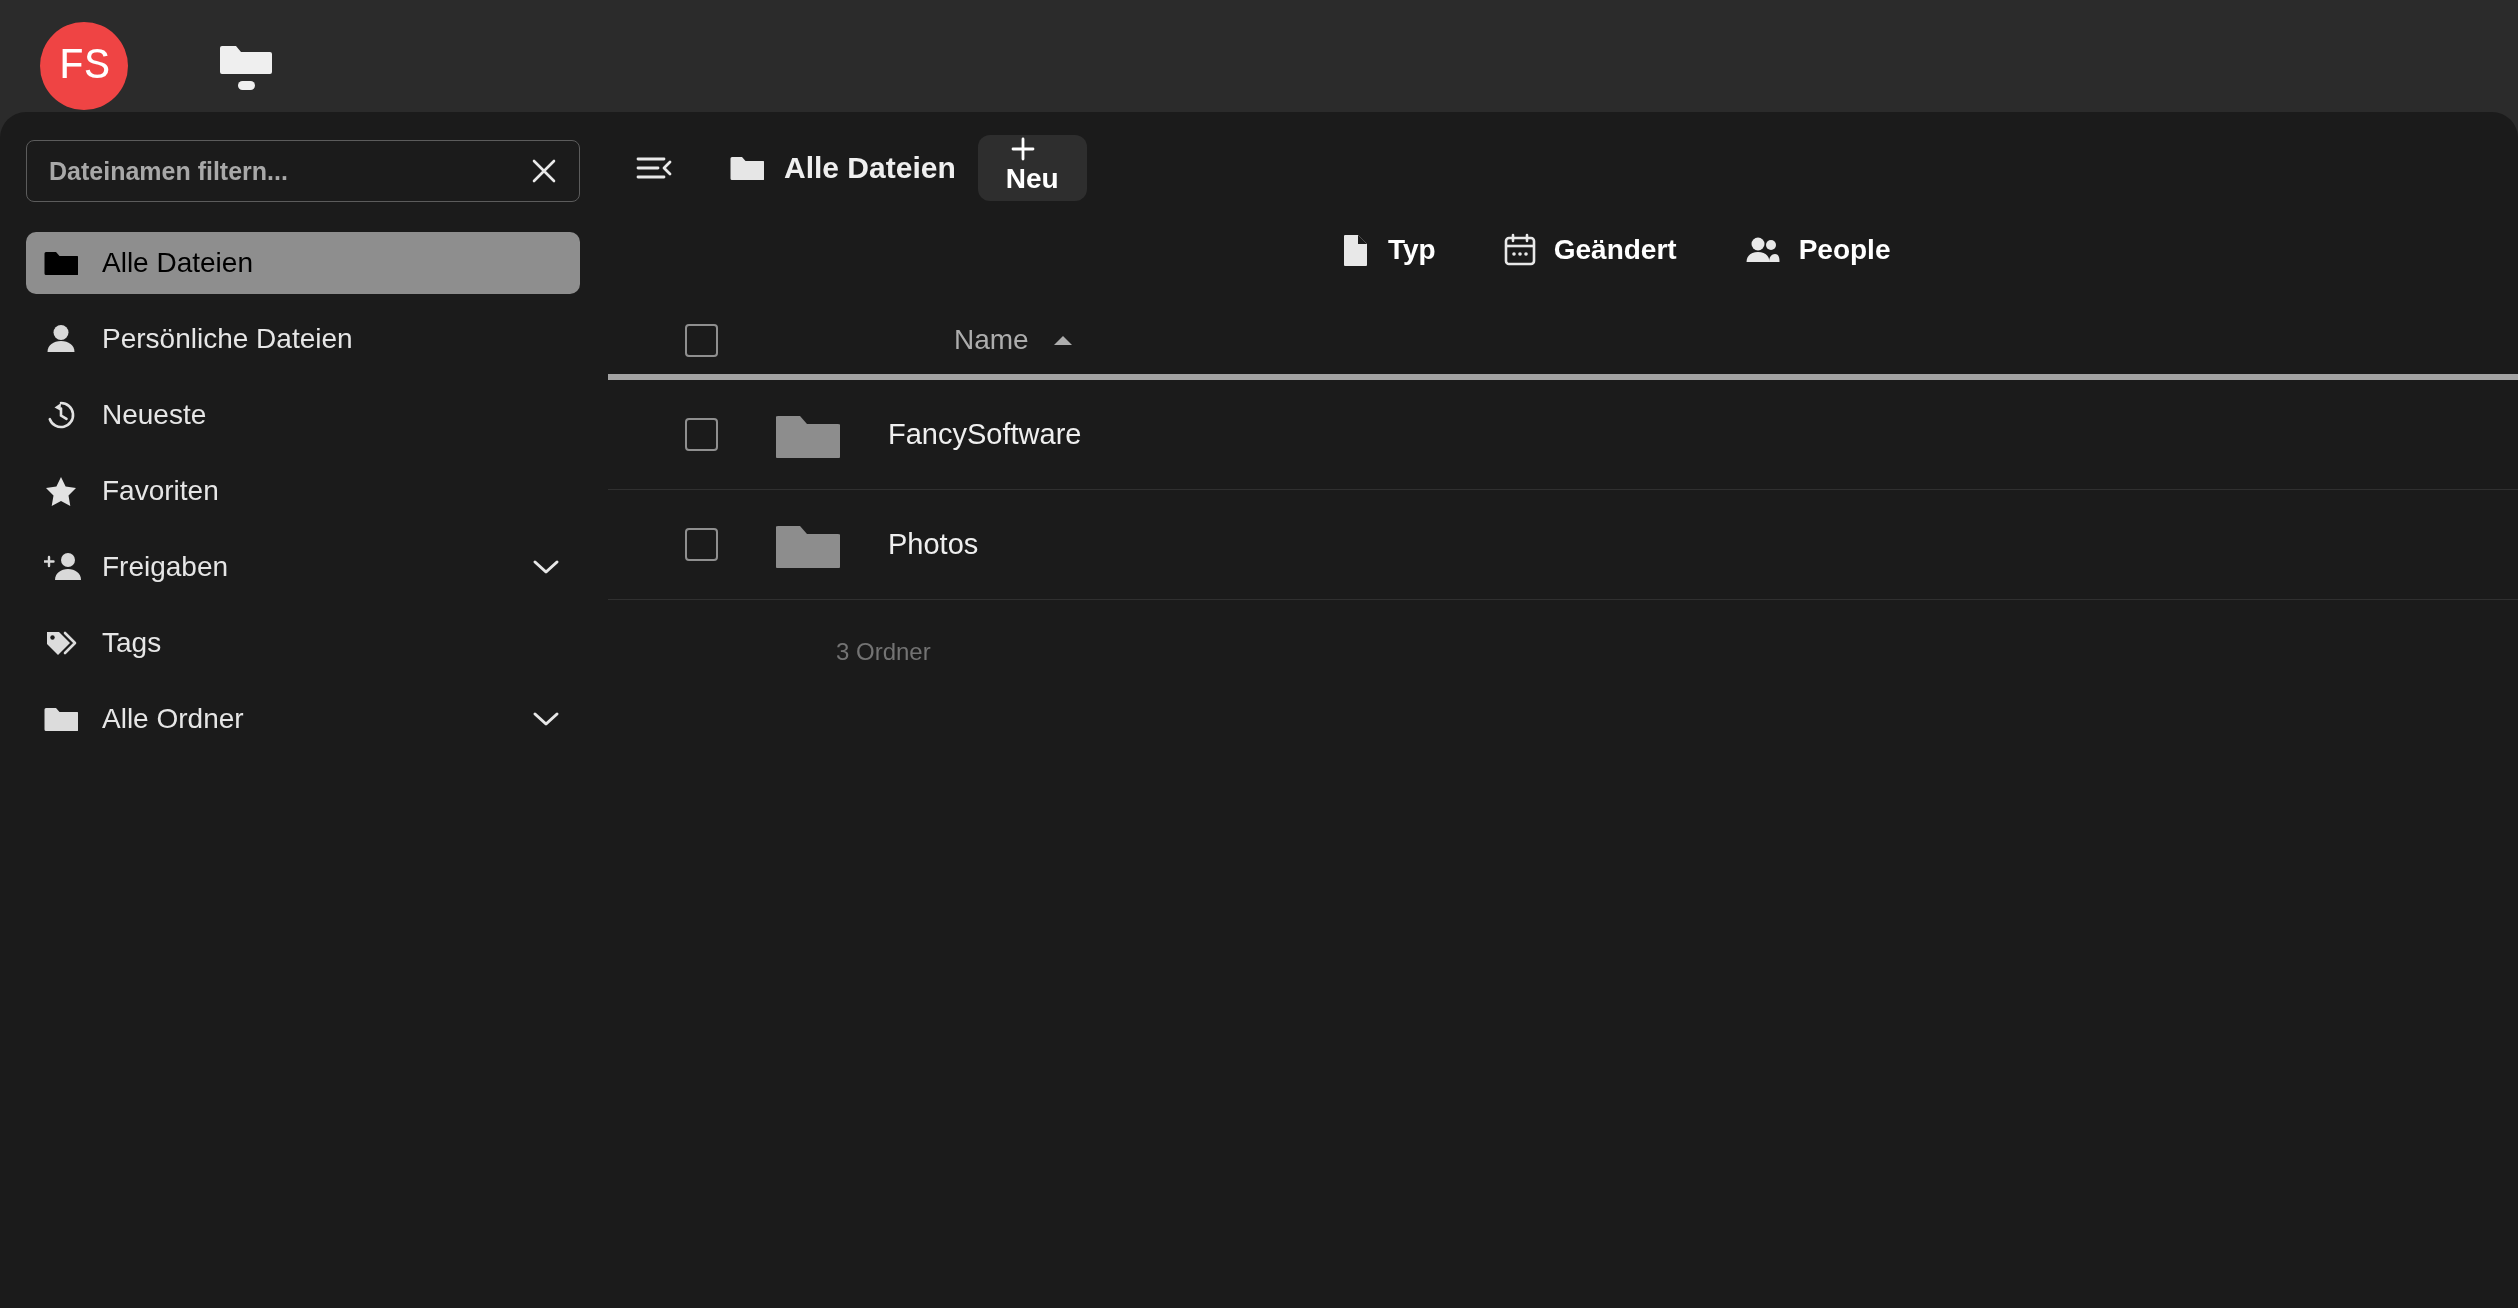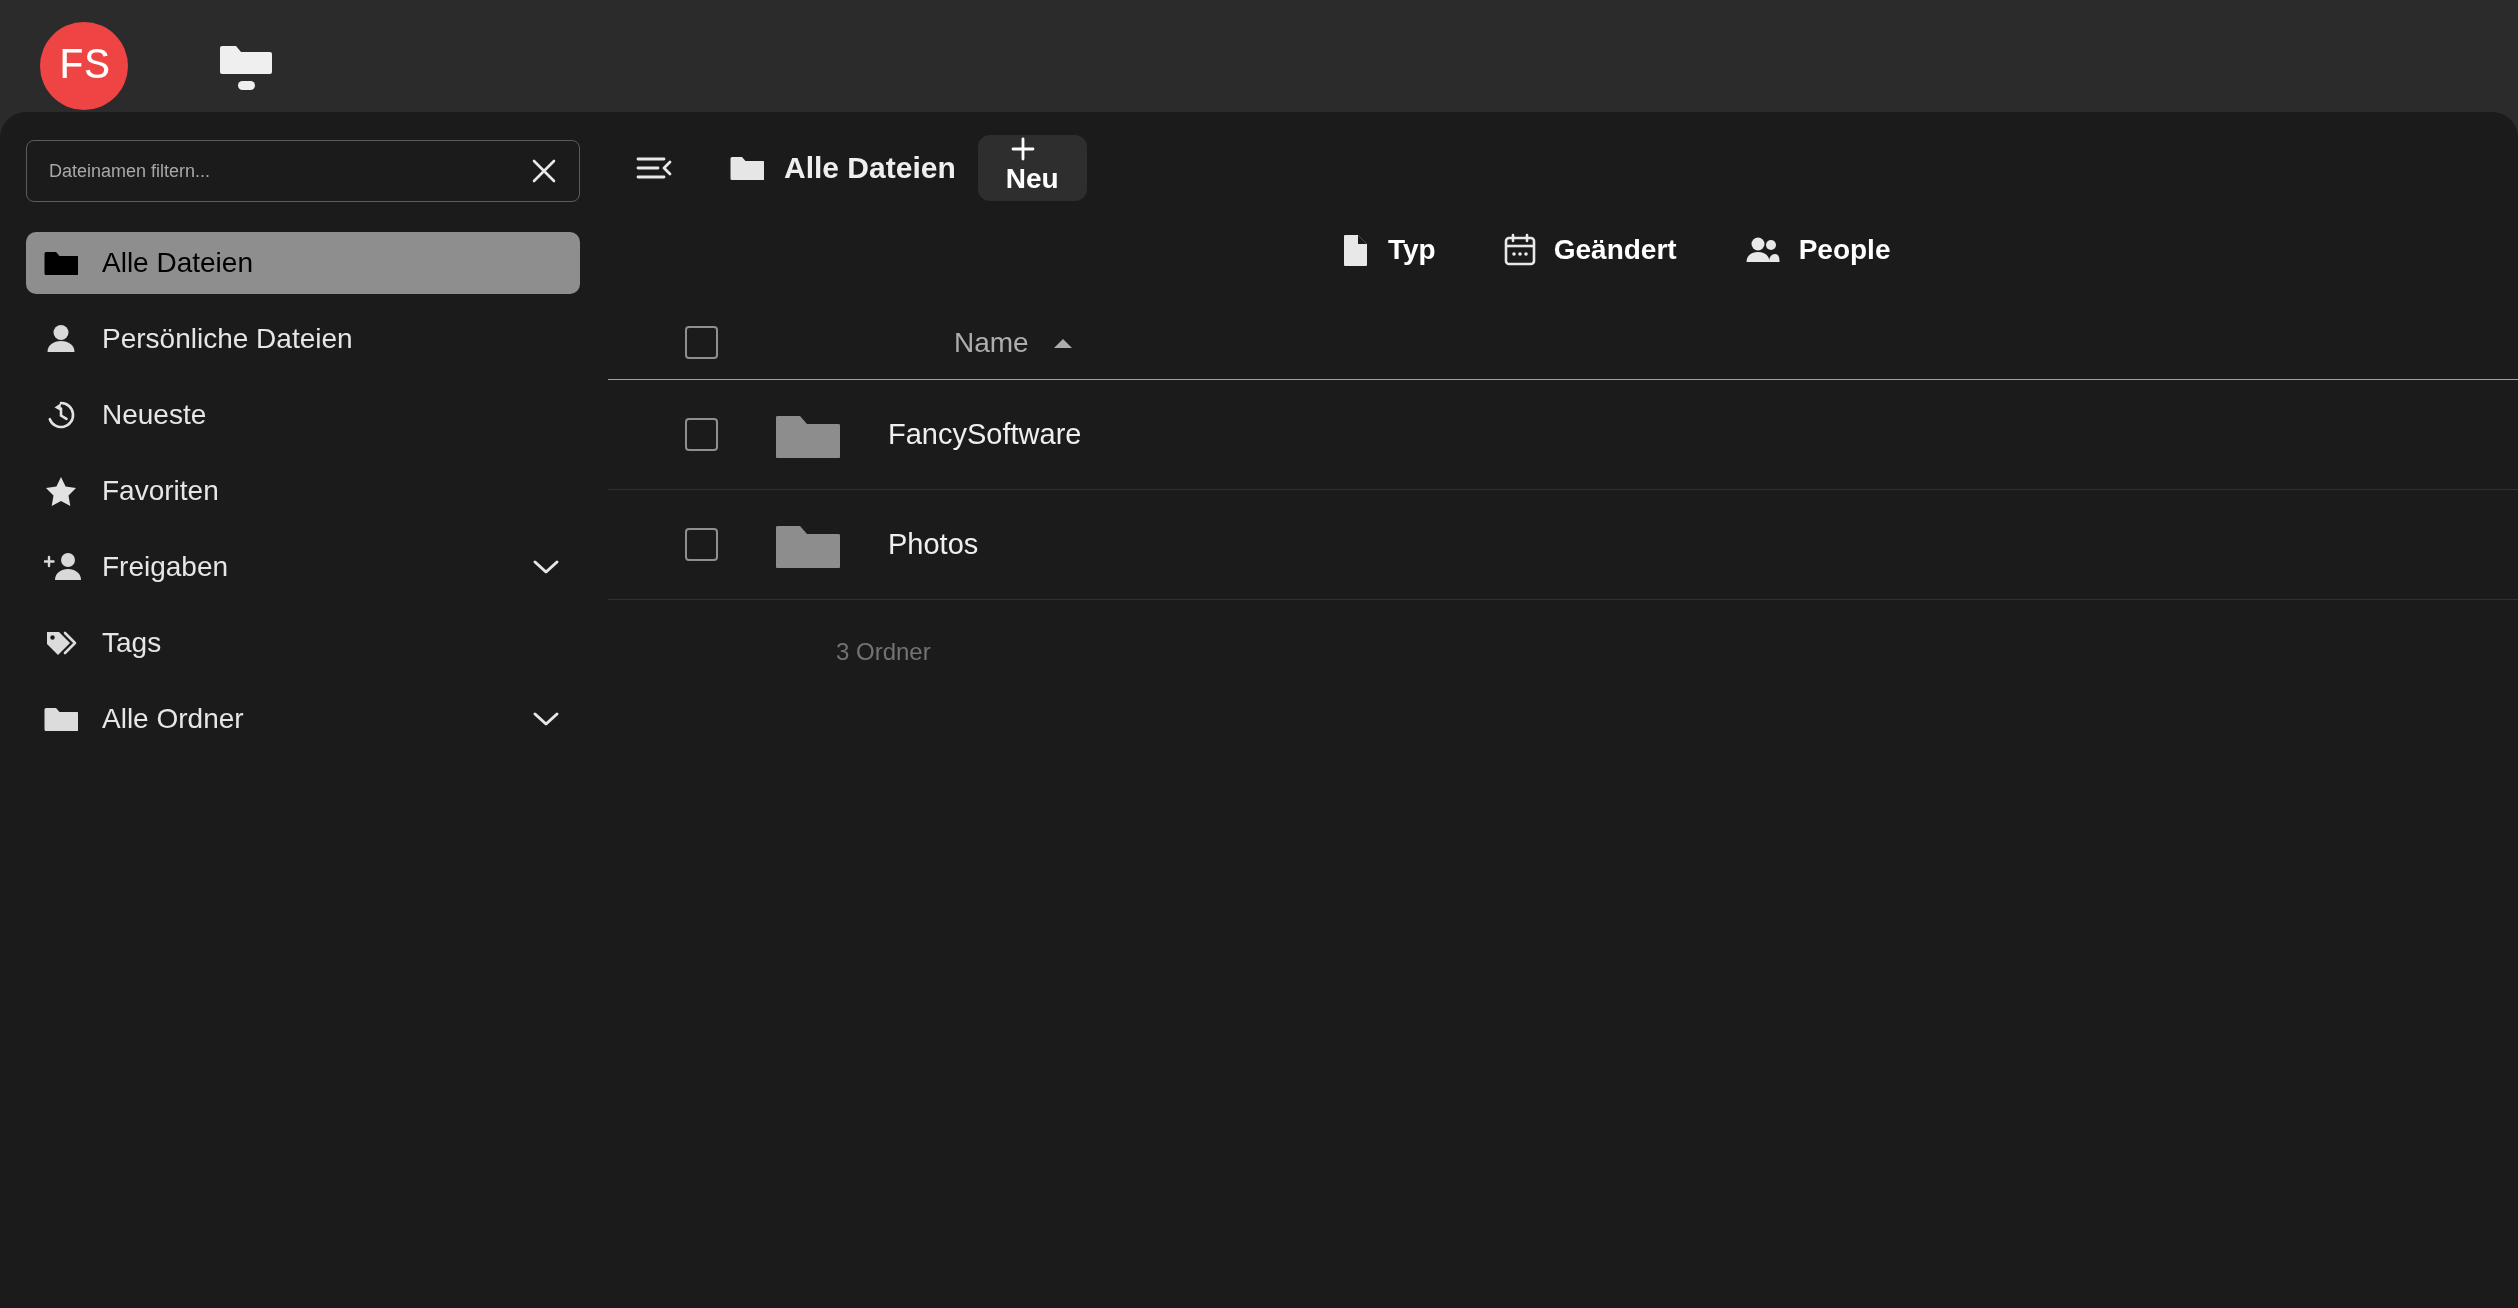--- a/index.html
+++ b/index.html
@@ -50,22 +50,23 @@
     position:relative;
     height:62px;
     border:1px solid #5c5c5c;
     border-radius:8px;
     background:#1b1b1b;
     display:flex; align-items:center;
     padding:0 18px 0 22px;
   }
   .filter-box input{
     flex:1; border:none; outline:none; background:transparent;
-    color:#d8d8d8; font-size:18px;
+    color:#d8d8d8; font-size:25px;
     font-family:"Liberation Sans", sans-serif;
+    font-weight:bold;
   }
   .filter-box input::placeholder{ color:#a8a8a8; }
   .clear-btn{
     width:34px; height:34px; flex:0 0 34px;
     display:flex; align-items:center; justify-content:center;
     cursor:pointer;
   }
 
   .nav{ margin-top:30px; }
   .nav-item{
@@ -132,21 +133,21 @@
   .chip-icon{ margin-right:18px; display:flex; align-items:center; }
 
   
   .table{ margin-top:14px; }
   .trow{
     display:flex; align-items:center;
     height:110px;
     border-bottom:1px solid #303030;
     padding-left:18px;
   }
-  .trow.header{ height:74px; border-bottom:1px solid #a3a3a3;gap:40px; }
+  .trow.header{ height:74px; border-bottom:6px solid #a3a3a3;gap:40px; }
   .cb-cell{
     width:150px; flex:0 0 150px;
     display:flex; align-items:center; justify-content:center;
   }
   .checkbox{
     width:33px; height:33px;
     border:2px solid #8f8f8f; border-radius:4px;
     cursor:pointer;
   }
   .icon-cell{

